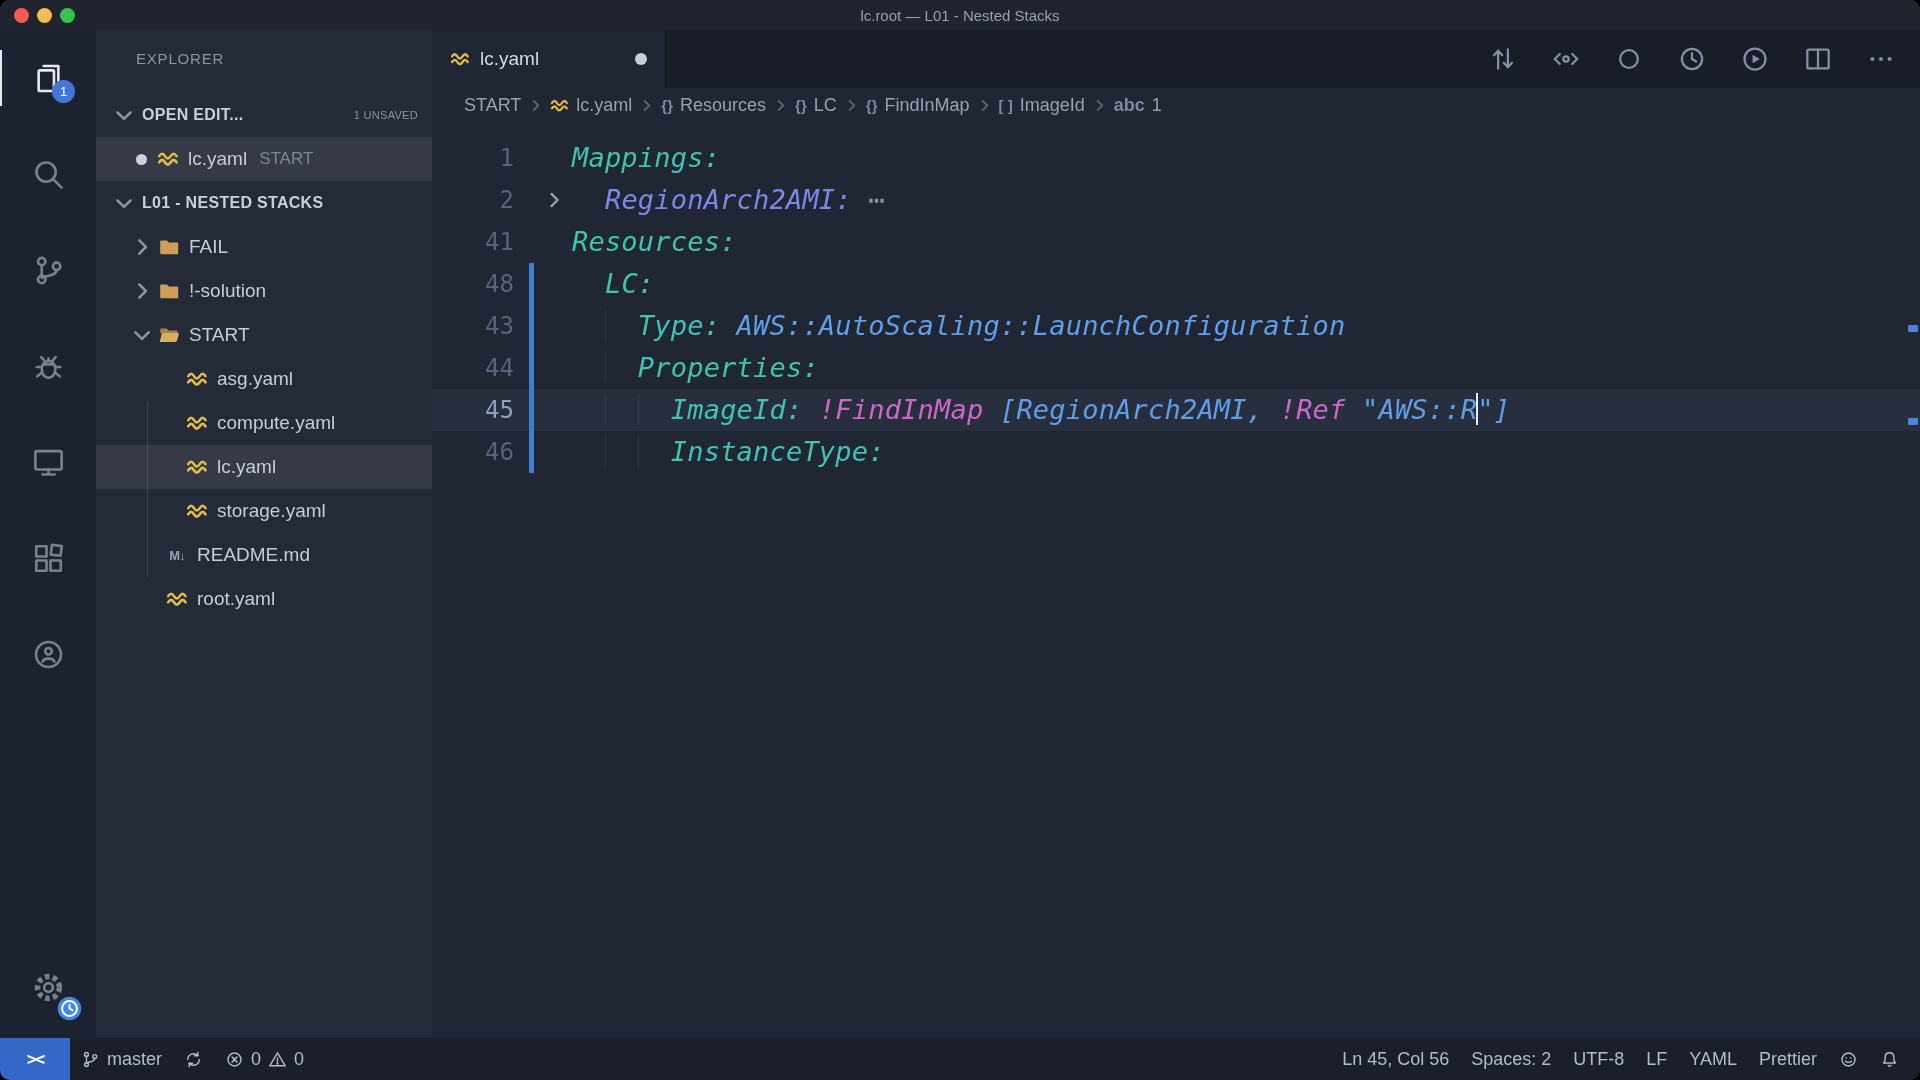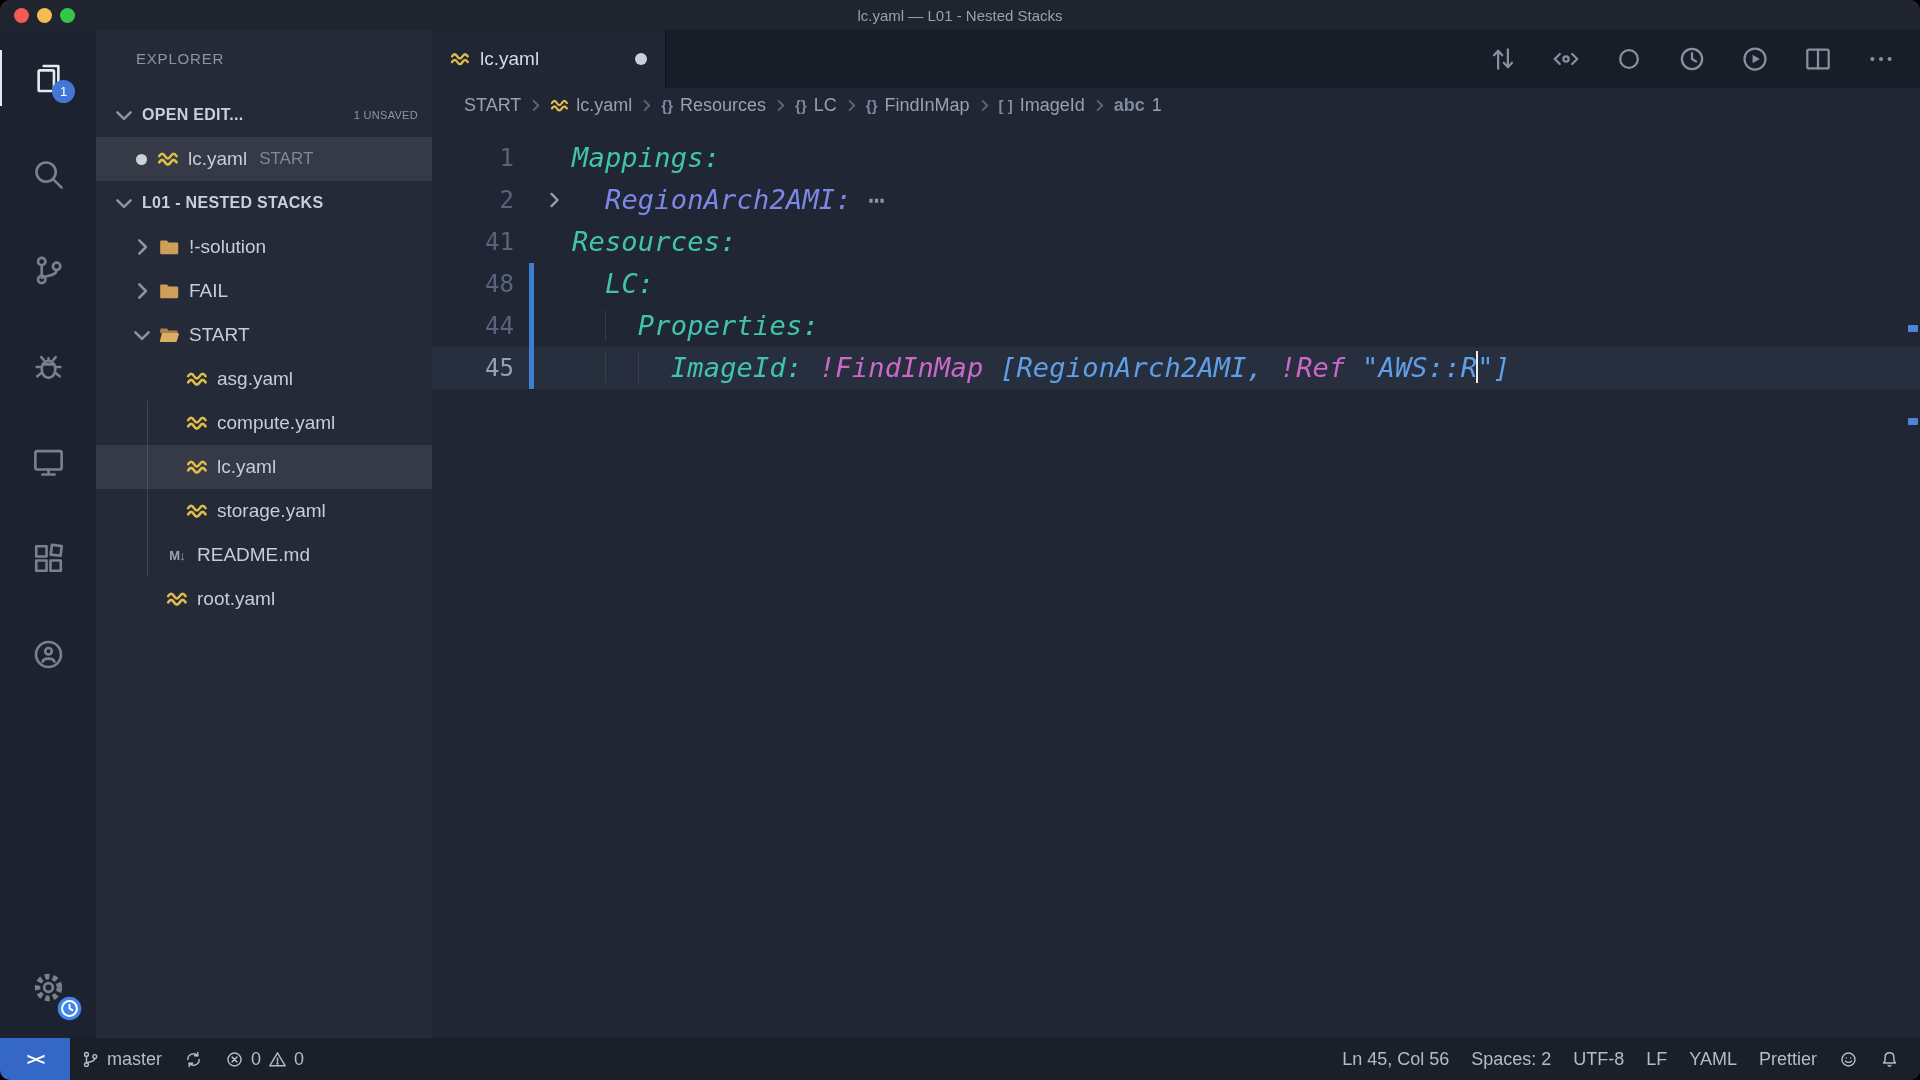--- a/index.html
+++ b/index.html
@@ -121,21 +121,21 @@
 <body>
 
 <div class="window">
 
   <div class="titlebar">
     <div class="traffic">
       <span class="tl close"></span>
       <span class="tl min"></span>
       <span class="tl max"></span>
     </div>
-    <div class="wtitle">lc.yaml — L01 - Nested Stacks</div>
+    <div class="wtitle">lc.root — L01 - Nested Stacks</div>
   </div>
 
   <div class="main">
     <div class="activitybar">
       <div id="ab-top">
           <div class="ab-item active">
             <span class="ic">
               <svg viewBox="0 0 16 16" fill="none" stroke="currentColor" stroke-width="1.2" stroke-linecap="round" stroke-linejoin="round">
                 <path d="M5.8 2.3h6.7v9.9"></path>
                 <rect x="3.5" y="4.3" width="7" height="9.4" rx=".6"></rect>
@@ -249,34 +249,34 @@
             <span class="ic twisty">
               <svg viewBox="0 0 16 16" fill="none" stroke="currentColor" stroke-width="1.7" stroke-linecap="round" stroke-linejoin="round">
                 <path d="M6.2 3.6 10.6 8l-4.4 4.4"></path>
               </svg>
             </span>
             <span class="ic f-ic">
               <svg viewBox="0 0 16 16">
                 <path fill="#cf9f58" d="M1.6 4.1c0-.5.4-.9.9-.9h3.4c.3 0 .5.1.7.3l1.2 1.3h6c.5 0 .9.4.9.9v6.6c0 .5-.4.9-.9.9H2.5c-.5 0-.9-.4-.9-.9z"></path>
               </svg>
             </span>
-            <span class="lbl">!-solution</span>
+            <span class="lbl">FAIL</span>
           </div>
           <div class="row folder">
             <span class="ic twisty">
               <svg viewBox="0 0 16 16" fill="none" stroke="currentColor" stroke-width="1.7" stroke-linecap="round" stroke-linejoin="round">
                 <path d="M6.2 3.6 10.6 8l-4.4 4.4"></path>
               </svg>
             </span>
             <span class="ic f-ic">
               <svg viewBox="0 0 16 16">
                 <path fill="#cf9f58" d="M1.6 4.1c0-.5.4-.9.9-.9h3.4c.3 0 .5.1.7.3l1.2 1.3h6c.5 0 .9.4.9.9v6.6c0 .5-.4.9-.9.9H2.5c-.5 0-.9-.4-.9-.9z"></path>
               </svg>
             </span>
-            <span class="lbl">FAIL</span>
+            <span class="lbl">!-solution</span>
           </div>
           <div class="row folder">
             <span class="ic twisty">
               <svg viewBox="0 0 16 16" fill="none" stroke="currentColor" stroke-width="1.7" stroke-linecap="round" stroke-linejoin="round">
                 <path d="M3.6 6.2 8 10.6l4.4-4.4"></path>
               </svg>
             </span>
             <span class="ic f-ic">
               <svg viewBox="0 0 16 16">
                 <path fill="#ab8147" d="M1.6 4.1c0-.5.4-.9.9-.9h3.4c.3 0 .5.1.7.3l1.2 1.3h5.6c.5 0 .9.4.9.9v.9H1.6z"></path>
@@ -502,30 +502,42 @@
               <div class="foldcol"></div>
               <div class="text"><span class="tk-key">Resources:</span></div>
             </div>
             <div class="line mod">
               <span class="num">48</span>
               <div class="modcol"></div>
               <div class="foldcol"></div>
               <div class="text"><span class="tk-ind">  </span><span class="tk-key">LC:</span></div>
             </div>
             <div class="line mod">
+              <span class="num">43</span>
+              <div class="modcol"></div>
+              <div class="foldcol"></div>
+              <div class="text"><span class="tk-ind">  </span><span class="tk-ind">  </span><span class="tk-key">Type:</span><span class="tk-plain"> </span><span class="tk-val">AWS::AutoScaling::LaunchConfiguration</span></div>
+            </div>
+            <div class="line mod">
               <span class="num">44</span>
               <div class="modcol"></div>
               <div class="foldcol"></div>
               <div class="text"><span class="tk-ind">  </span><span class="tk-ind">  </span><span class="tk-key">Properties:</span></div>
             </div>
             <div class="line cur mod">
               <span class="num">45</span>
               <div class="modcol"></div>
               <div class="foldcol"></div>
               <div class="text"><span class="tk-ind">  </span><span class="tk-ind">  </span><span class="tk-ind">  </span><span class="tk-key">ImageId:</span><span class="tk-plain"> </span><span class="tk-tag">!FindInMap</span><span class="tk-plain"> </span><span class="tk-punct">[</span><span class="tk-val">RegionArch2AMI,</span><span class="tk-plain"> </span><span class="tk-tag">!Ref</span><span class="tk-plain"> </span><span class="tk-str">"AWS::R</span><span class="caret"></span><span class="tk-str">"</span><span class="tk-punct">]</span></div>
+            </div>
+            <div class="line mod">
+              <span class="num">46</span>
+              <div class="modcol"></div>
+              <div class="foldcol"></div>
+              <div class="text"><span class="tk-ind">  </span><span class="tk-ind">  </span><span class="tk-ind">  </span><span class="tk-key">InstanceType:</span></div>
             </div>
           </div>
         <div class="ruler">
           <div class="rmark" style="top:203px"></div>
           <div class="rmark" style="top:296px"></div>
         </div>
       </div>
     </div>
   </div>
 

